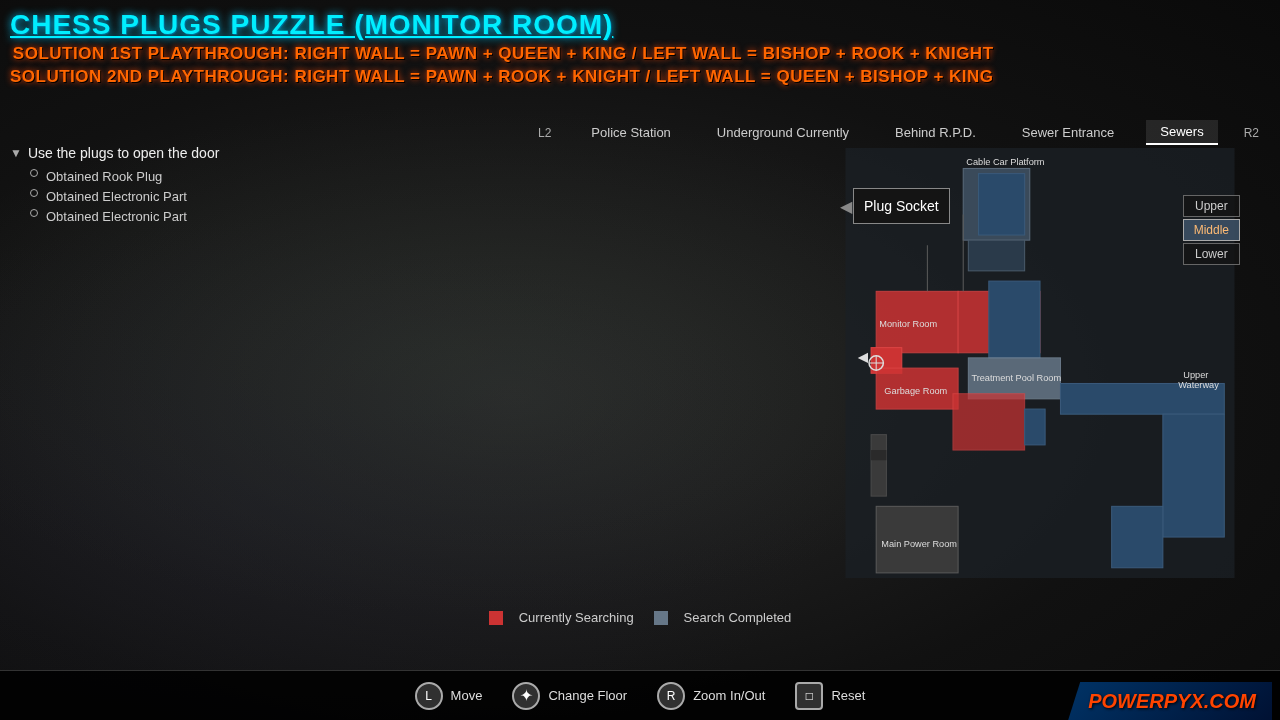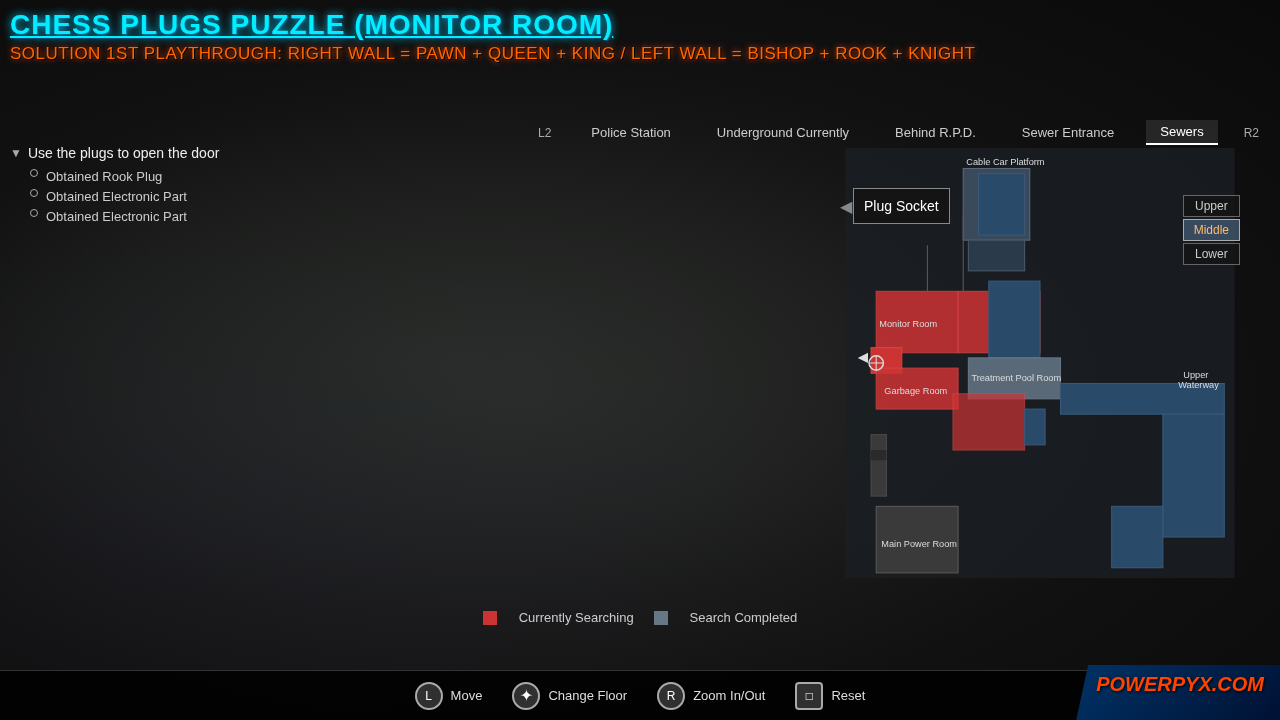--- a/index.html
+++ b/index.html
@@ -41,21 +41,21 @@
       font-size: 28px;
       font-weight: bold;
       color: #00eeff;
       text-shadow: 0 0 8px #00ccff, 1px 1px 0 #003355;
       letter-spacing: 1px;
       line-height: 1.2;
       text-decoration: underline;
     }
     .puzzle-solution {
       font-size: 17px;
-      font-weight: normal;
+      font-weight: bold;
       color: #ff6600;
       text-shadow: 1px 1px 0 #000, 0 0 6px #ff4400;
       line-height: 1.4;
       letter-spacing: 0.5px;
       text-align: right;
     }
 
     
     .objectives-panel {
       position: absolute;
@@ -199,21 +199,21 @@
       justify-content: center;
       align-items: center;
       gap: 20px;
       z-index: 10;
       color: #ccc;
       font-size: 13px;
     }
     .legend-item {
       display: flex;
       align-items: center;
-      gap: 22px;
+      gap: 16px;
     }
     .legend-color {
       width: 14px;
       height: 14px;
       flex-shrink: 0;
     }
     .legend-searching { background: #cc3333; }
     .legend-completed { background: #667788; }
 
     
@@ -252,23 +252,23 @@
       flex-shrink: 0;
     }
     .control-icon.square {
       border-radius: 4px;
     }
 
     
     .powerpyx {
       position: absolute;
       bottom: 0;
-      right: 0;
+      right: 8px;
       background: linear-gradient(135deg, #003366, #001133);
-      padding: 8px 16px 24px 20px;
+      padding: 8px 16px 7px 20px;
       z-index: 20;
       clip-path: polygon(12px 0%, 100% 0%, 100% 100%, 0% 100%);
     }
     .powerpyx-text {
       color: #fff;
       font-size: 20px;
       font-weight: bold;
       font-style: italic;
       text-shadow: 1px 1px 3px #000;
     }
@@ -283,20 +283,21 @@
     }
   </style>
 </head>
 <body>
 
 <div class="bg-scene"></div>
 
 <div class="puzzle-header">
   <div class="puzzle-title">CHESS PLUGS PUZZLE (MONITOR ROOM)</div>
   <div class="puzzle-solution">SOLUTION 1ST PLAYTHROUGH: RIGHT WALL = PAWN + QUEEN + KING / LEFT WALL = BISHOP + ROOK + KNIGHT</div>
+  <div class="puzzle-solution">SOLUTION 2ND PLAYTHROUGH: RIGHT WALL = PAWN + ROOK + KNIGHT / LEFT WALL = QUEEN + BISHOP + KING</div>
 </div>
 
 <div class="objectives-panel">
   <div class="objective-main">
     <span class="chevron-down">▼</span>
     <span>Use the plugs to open the door</span>
   </div>
   <div class="objective-sub">
     <div class="circle-bullet"></div>
     <span>Obtained Rook Plug</span>

